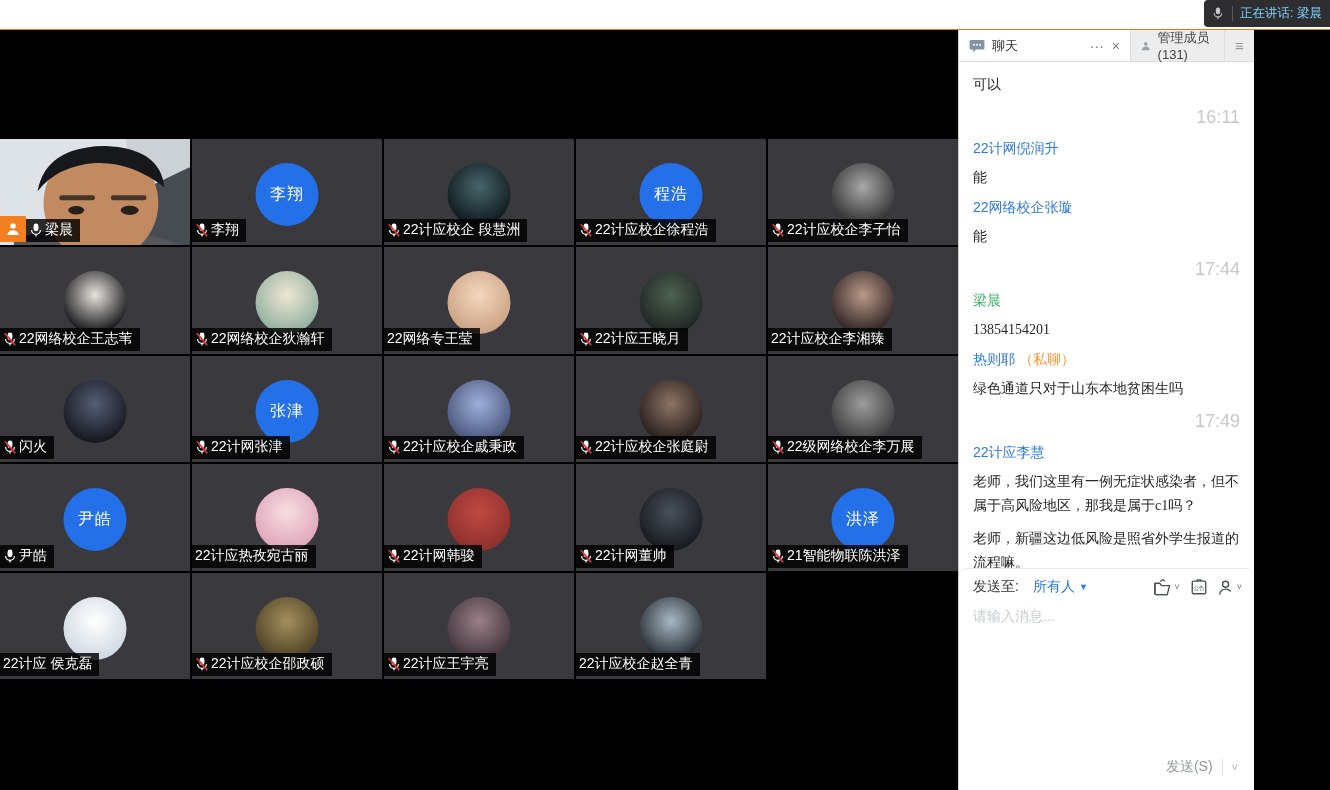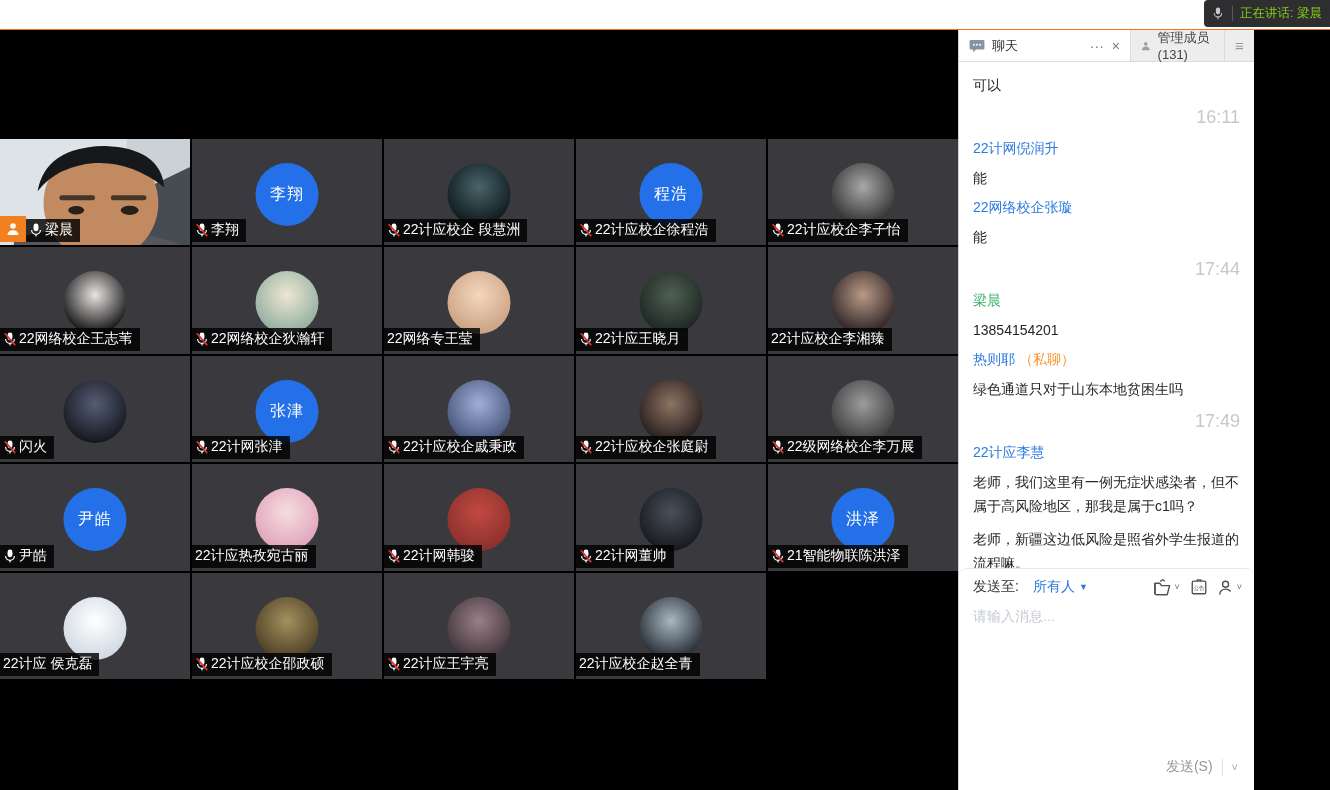--- a/index.html
+++ b/index.html
@@ -7,21 +7,21 @@
   .app { position:relative; width:1330px; height:790px; overflow:hidden; background:#000; }
 
   
   .titlebar { position:absolute; left:0; top:0; width:1330px; height:30px; background:#ffffff;
               border-bottom:1px solid #f97316; display:flex; align-items:center; justify-content:flex-end; }
   .titlebar .title { font-size:14px; color:#333; }
   .speaking-box { position:absolute; right:0; top:0; height:27px; width:126px; background:#2e2e30;
                   border-radius:4px 0 0 4px; display:flex; align-items:center; padding:0 4px 0 8px; overflow:hidden; }
   .speaking-box svg { flex:0 0 auto; }
   .speaking-box .sep { width:1px; height:15px; background:#5a5a5c; margin:0 7px 0 8px; }
-  .speaking-box .stext { color:#84cc16; font-size:12.5px; white-space:nowrap; }
+  .speaking-box .stext { color:#7dd3fc; font-size:12.5px; white-space:nowrap; }
 
   
   .video-area { position:absolute; left:0; top:30px; width:958px; height:760px; background:#000; }
   .grid { position:absolute; left:0; top:109px; width:958px; height:540px;
           display:grid; grid-template-columns:repeat(5,1fr); grid-template-rows:repeat(5,1fr);
           gap:2px; background:#000; }
   .tile { position:relative; background:#3a3a3e; overflow:hidden; }
   .tile.active { outline:2px solid #23c343; outline-offset:-2px; }
   .avatar { position:absolute; left:50%; top:24px; transform:translateX(-50%);
             width:63px; height:63px; border-radius:50%; display:flex; align-items:center; justify-content:center; }
@@ -43,21 +43,21 @@
   .tab { display:flex; align-items:center; padding:0 10px; font-size:13px; color:#333; cursor:default; }
   .tab-chat { width:172px; background:#fff; border-right:1px solid #dcdcdc; position:relative; }
   .tab-chat .tlabel { margin-left:7px; }
   .tab-actions { margin-left:auto; display:flex; align-items:center; gap:8px; color:#7a7a7a; }
   .tab-actions span { font-size:14px; line-height:1; }
   .tab-members { flex:1; background:#ededee; border-right:1px solid #dcdcdc; }
   .tab-members .tlabel { margin-left:7px; color:#444; }
   .tab-menu { width:29px; display:flex; align-items:center; justify-content:center; background:#ededee; color:#9a9a9a; font-size:15px; }
 
   .messages { flex:1 1 auto; overflow:hidden; padding:11px 14px 0 14px; font-size:14px; color:#262626; }
-  .m-text { margin-bottom:9px; line-height:24px; }
+  .m-text { margin-bottom:9px; line-height:24px;font-family:Liberation Serif, serif; }
   .m-time { text-align:right; color:#c5c8cc; font-size:18px; margin:10px 0 12px; }
   .m-name { color:#2d7ae0; margin-bottom:9px; line-height:17px; }
   .m-name.green { color:#33b364; }
   .m-name .private { color:#fb9435; margin-left:4px; }
 
   .compose { flex:0 0 auto; height:222px; border-top:1px solid #e8e8e8; display:flex; flex-direction:column; padding:9px 12px 8px 14px;border-radius:8px; }
   .compose-row { display:flex; align-items:center; font-size:14px; color:#333; flex:0 0 auto; }
   .recipient { color:#2d7ae0; margin-left:14px; display:flex; align-items:center; }
   .recipient .caret { font-size:9px; margin-left:4px; color:#2d7ae0; }
   .compose-icons { margin-left:auto; display:flex; align-items:center; gap:10px; color:#4a5258; }

